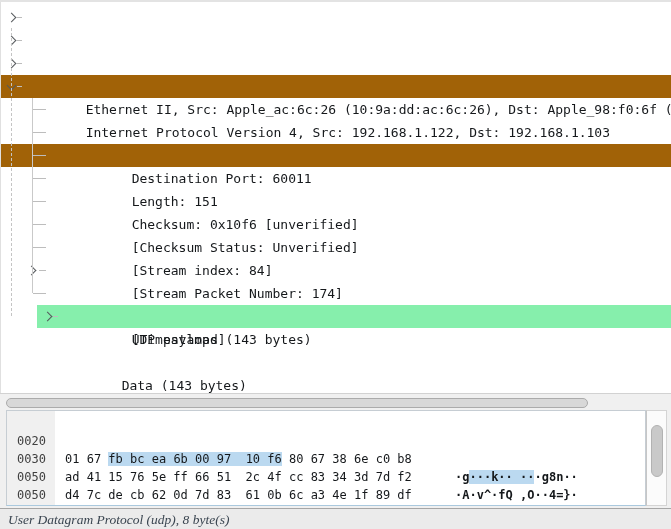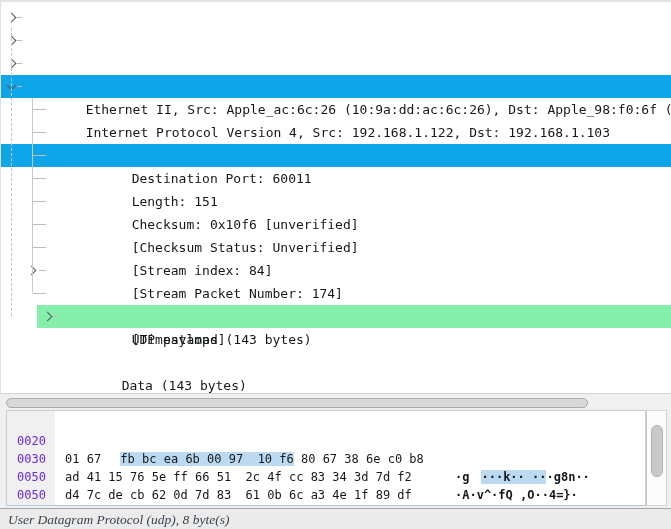--- a/index.html
+++ b/index.html
@@ -15,21 +15,21 @@
     position:absolute;left:0;top:0;width:671px;height:391px;
     background:#ffffff;border-left:1px solid #e0e0e0;box-sizing:border-box;
     overflow:hidden;
   }
   .tree{position:relative;padding-top:4px;}
   .trow{
     position:relative;height:23px;line-height:23px;
     white-space:pre;padding-left:22px;box-sizing:border-box;cursor:default;
   }
   .trow.lvl1{padding-left:68px;}
-  .trow.selected{background:#0ea5e9;}
+  .trow.selected{background:#a16207;}
   .trow.altbg{background:#86efac;margin-left:36px;}
   .lbl{white-space:pre;}
   
   .caret{
     position:absolute;width:6px;height:6px;
     border:solid #55585c;border-width:0 1.4px 1.4px 0;display:inline-block;
   }
   .caret.right{left:7px;top:8px;transform:rotate(-45deg);}
   .caret.down{left:7px;top:7px;transform:rotate(45deg);}
   .caret.child{left:27px;}
@@ -58,24 +58,24 @@
   }
   
   .hex-pane{
     position:absolute;left:6px;top:408px;width:640px;height:96px;
     background:#ffffff;border:1px solid #c6cdd3;border-bottom-color:#aac9de;
     box-sizing:border-box;font-size:12px;overflow:hidden;
   }
   .offset-col{position:absolute;left:0;top:0;bottom:0;width:48px;background:#f0f0f0;}
   .hexrow{position:relative;height:18px;line-height:18px;white-space:pre;}
   .hexrows{position:relative;padding-top:3px;}
-  .off{position:absolute;left:10px;color:#6d28d9;}
+  .off{position:absolute;left:10px;color:#404040;}
   .hb{position:absolute;left:58px;white-space:pre;}
   .ha{position:absolute;left:448px;white-space:pre;font-weight:bold;}
-  .hl{background:#bbd9f0;margin-left:12px;}
+  .hl{background:#bbd9f0;}
   
   .vscroll{
     position:absolute;left:646px;top:408px;width:21px;height:96px;
     background:#fbfbfb;border:1px solid #d4d4d4;border-left:1px solid #c6c6c6;box-sizing:border-box;
   }
   .vthumb{
     position:absolute;left:4px;top:14px;width:12px;height:52px;
     background:#c9c9c9;border:1px solid #b2b2b2;border-radius:6px;box-sizing:border-box;
   }
   

